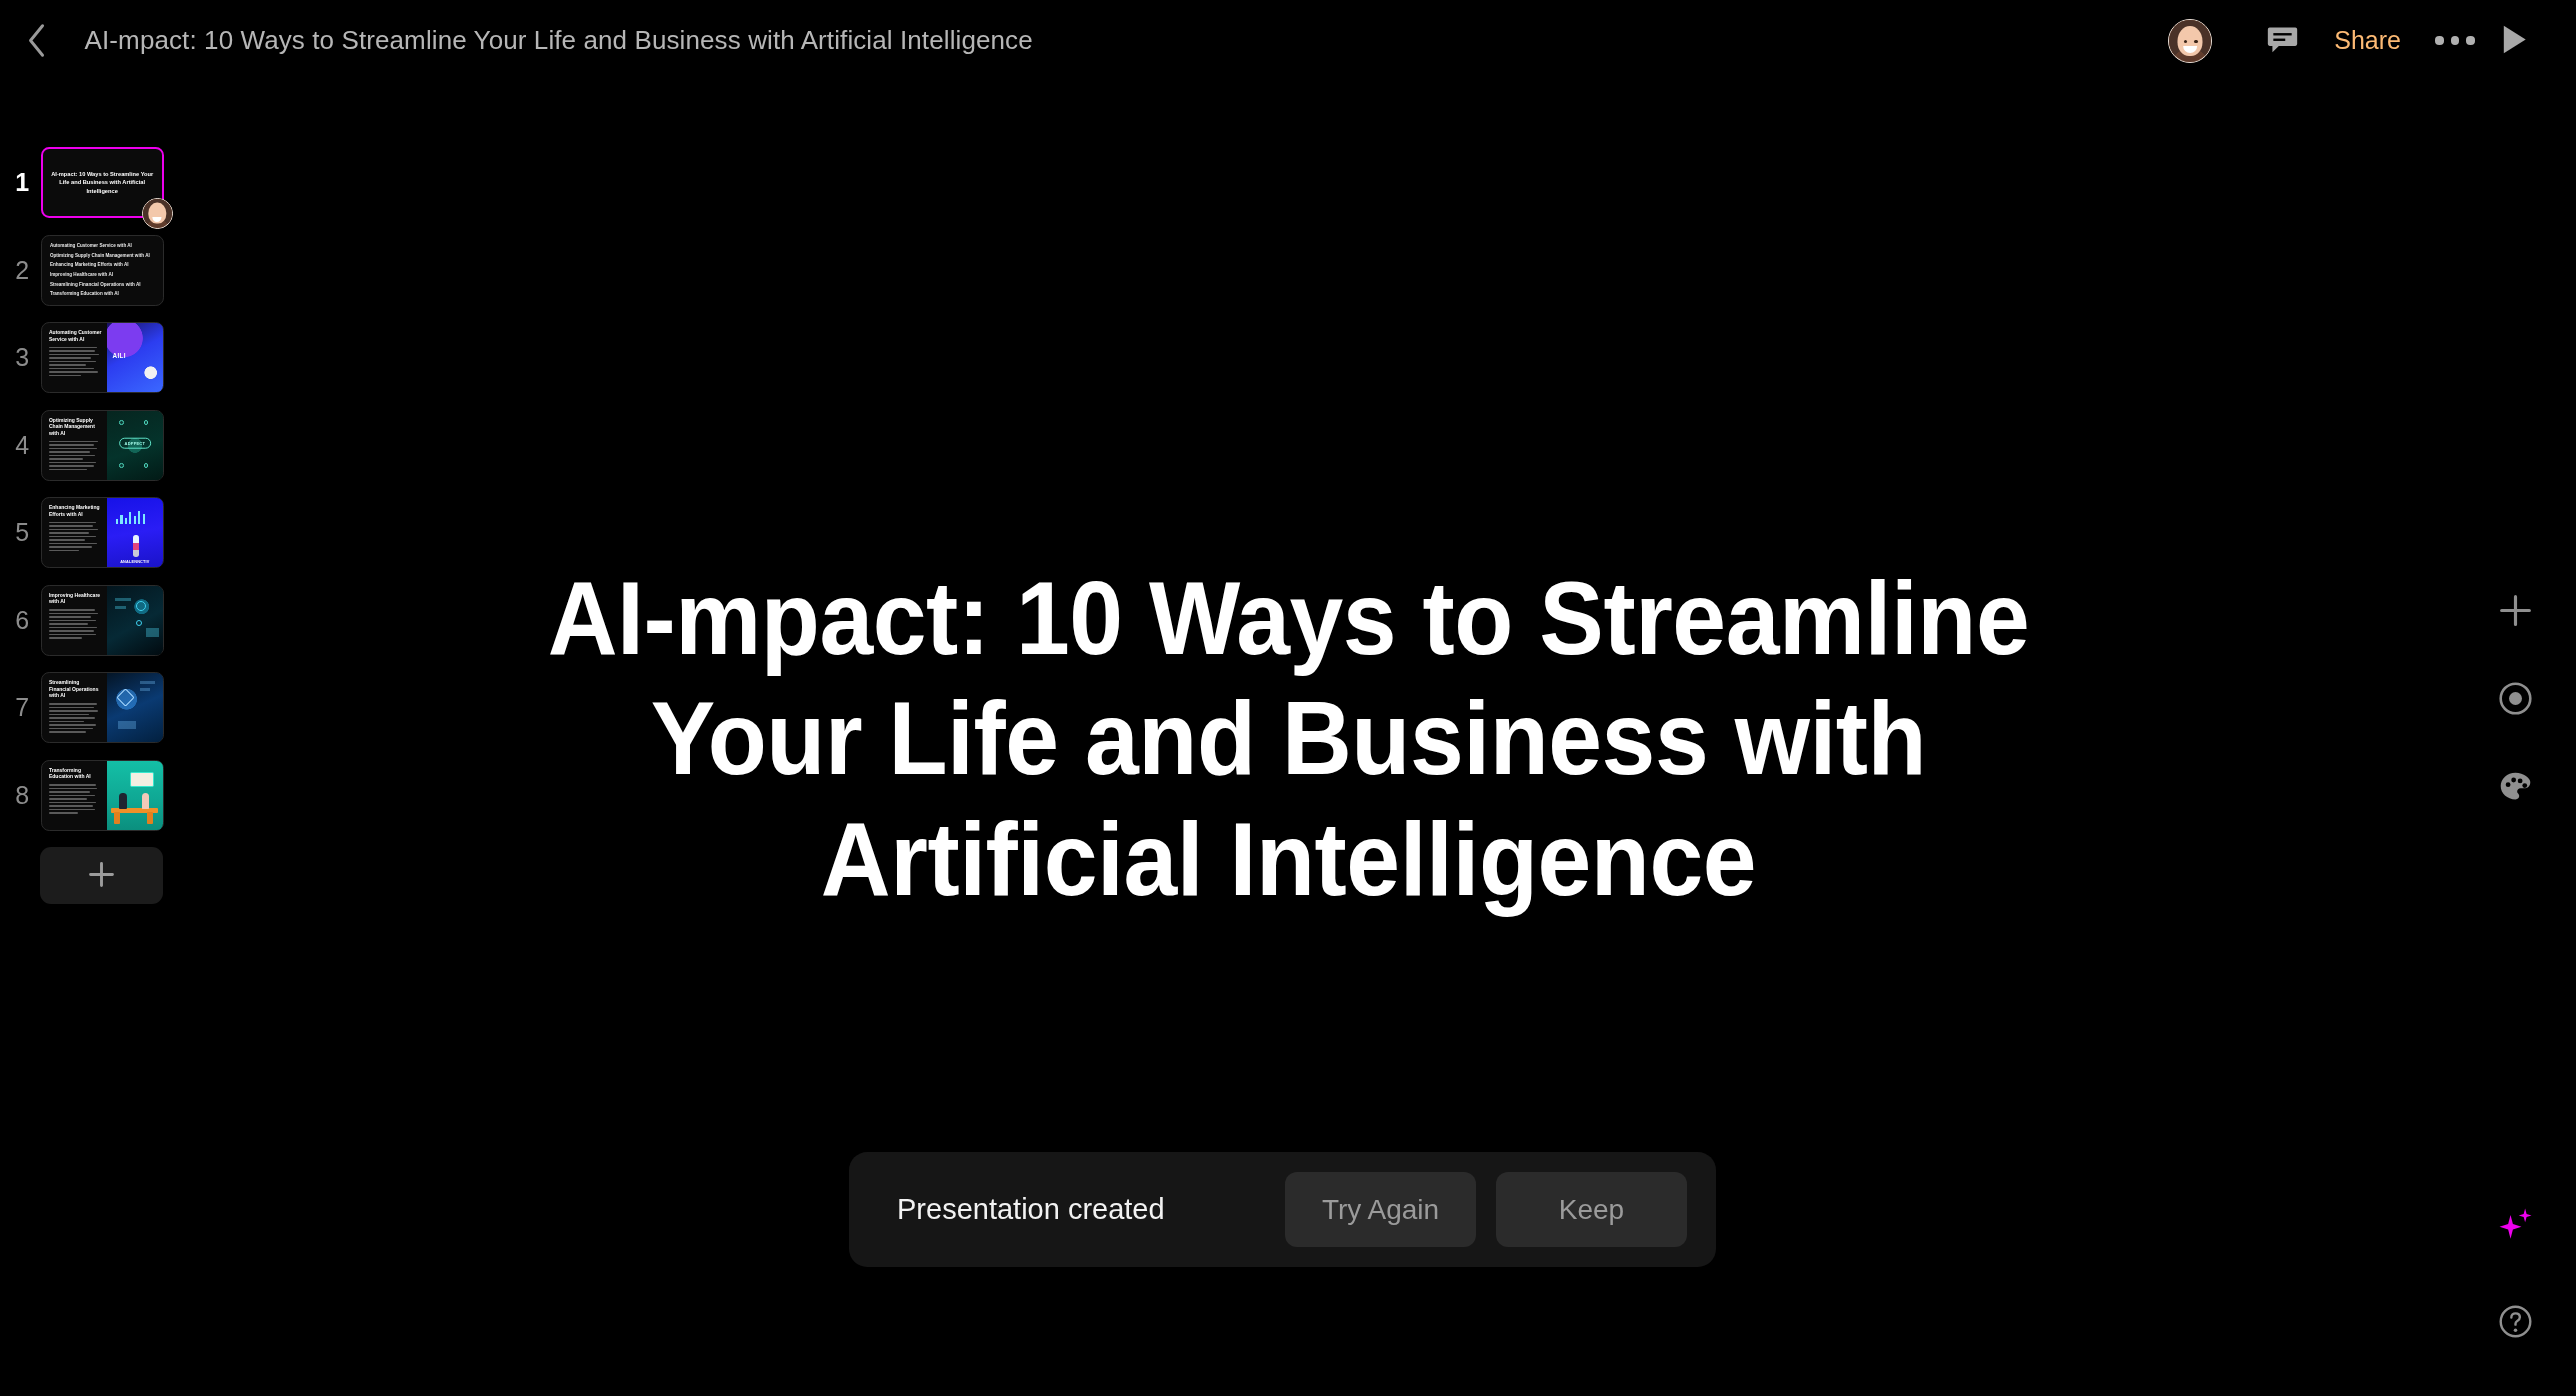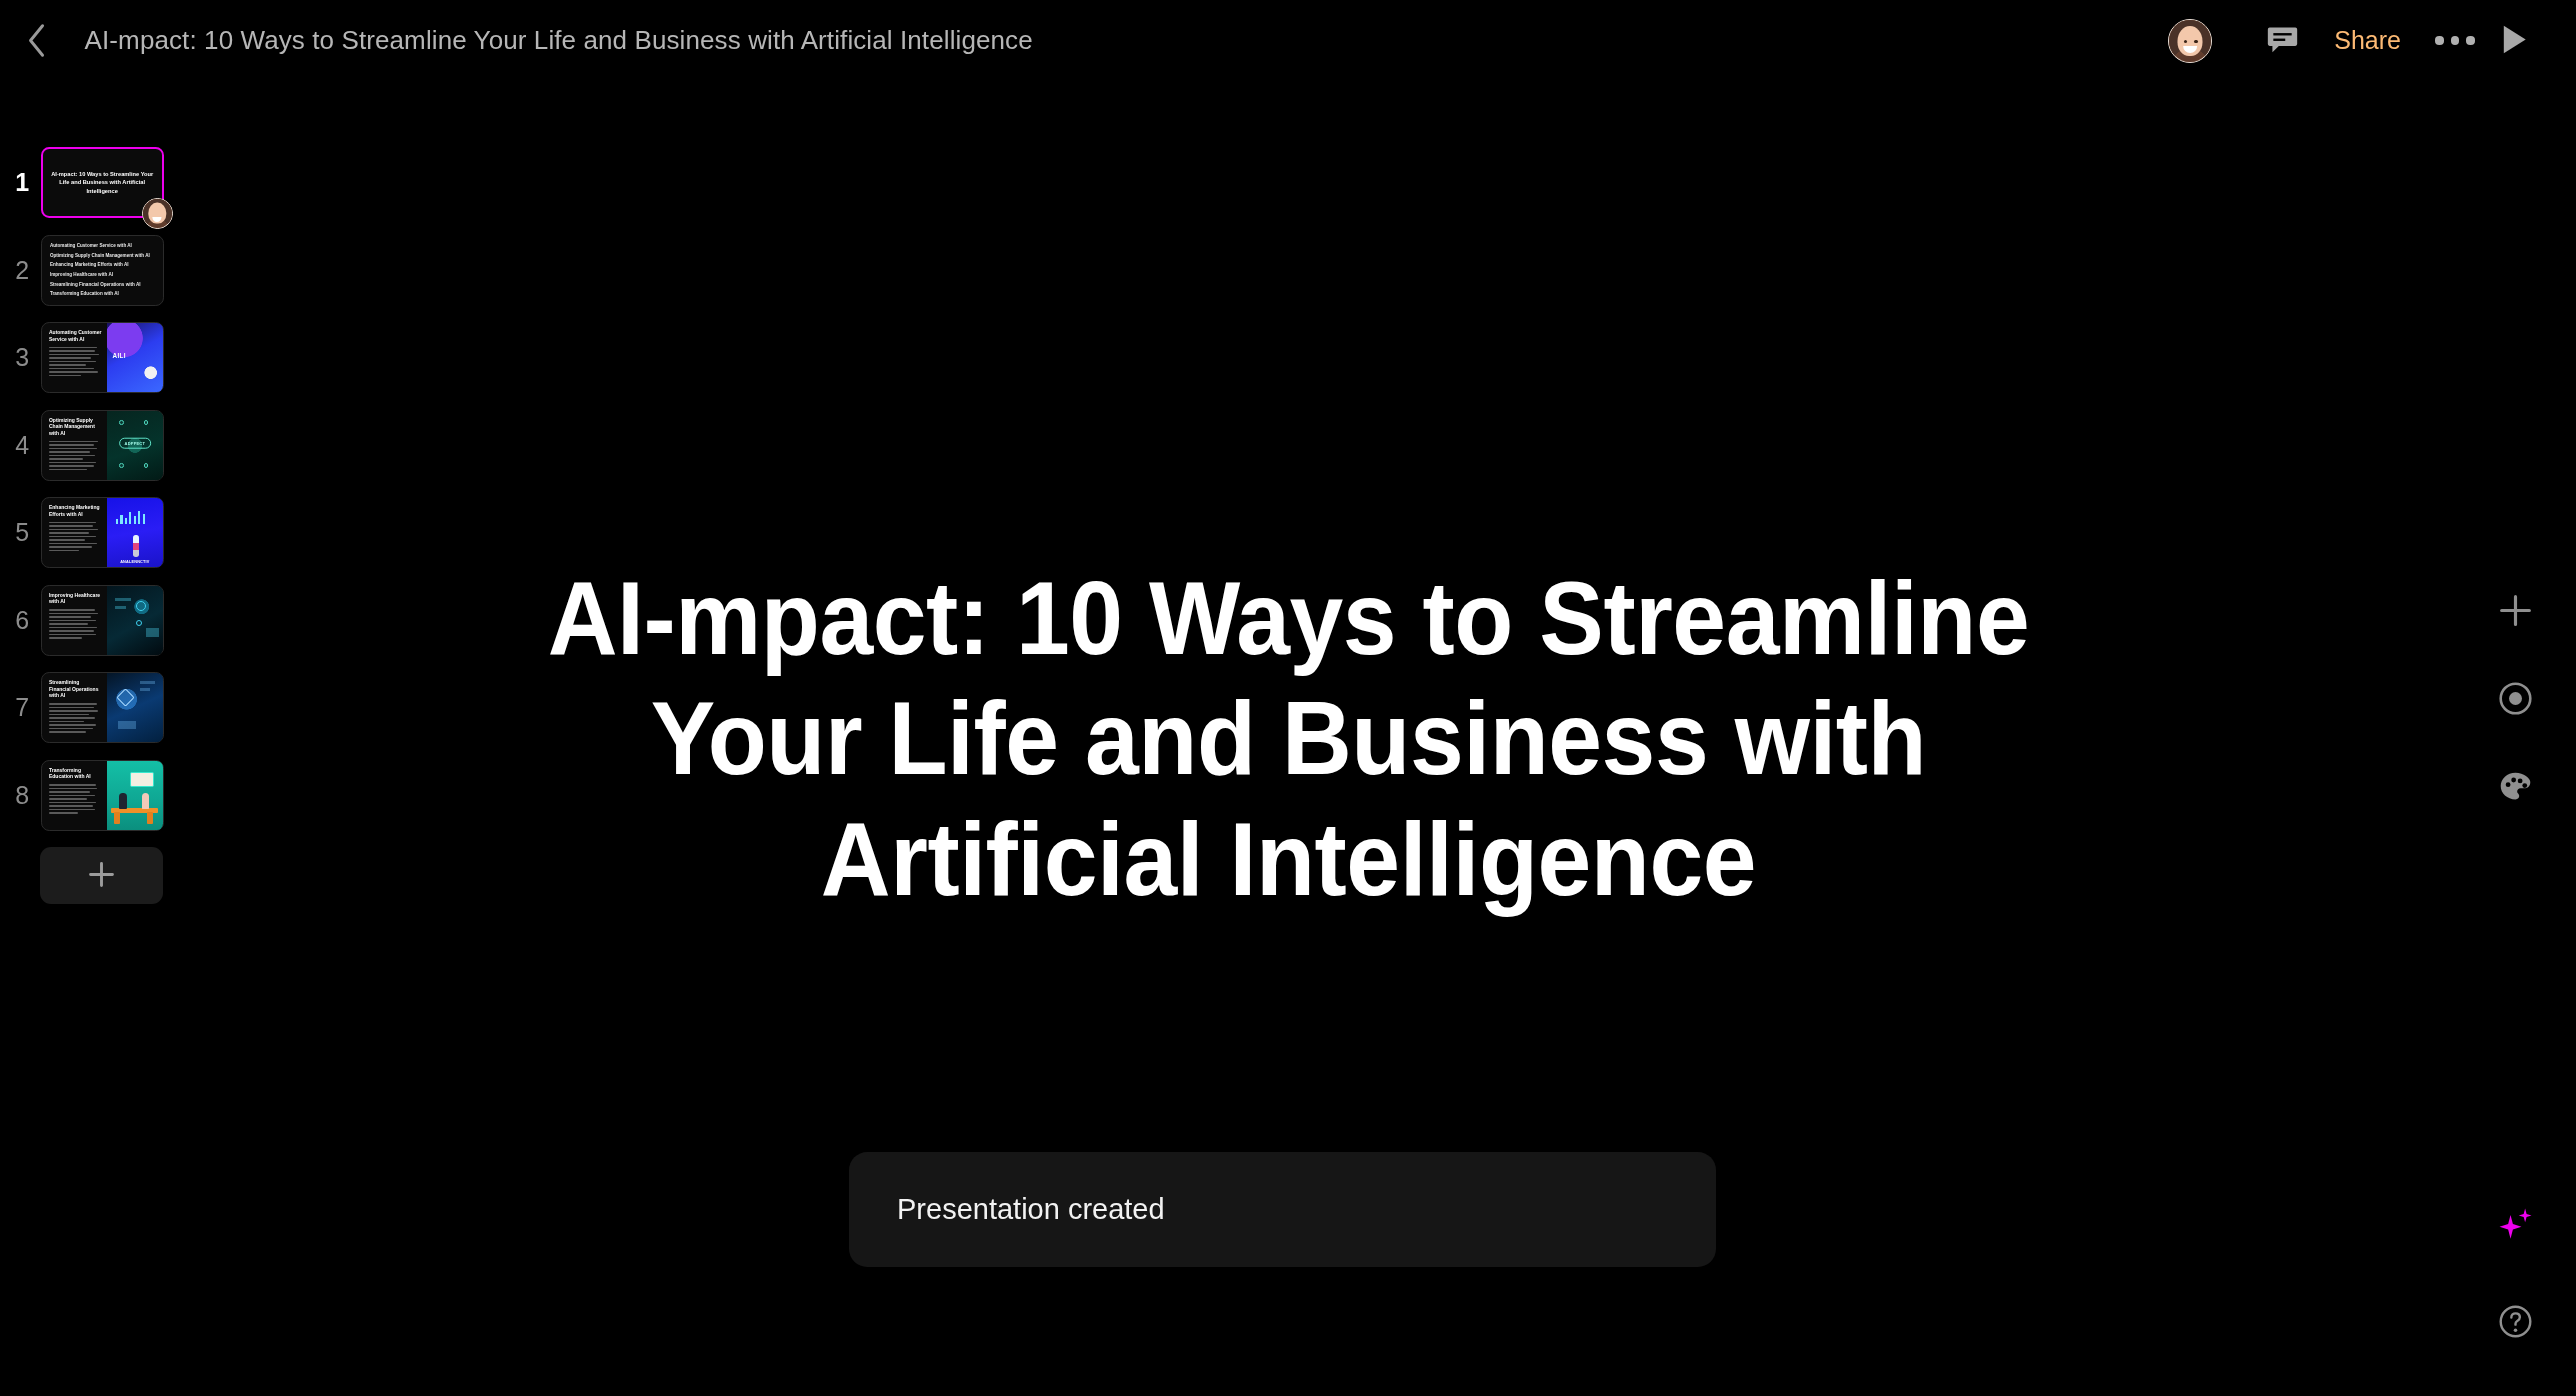--- a/index.html
+++ b/index.html
@@ -604,14 +604,18 @@
     <svg width="37" height="37" viewBox="0 0 40 40">
       <circle cx="20" cy="20" r="16" fill="none" stroke="#8f8f8f" stroke-width="2.6"></circle>
       <path d="M15.5 15.6c0-2.6 2-4.4 4.6-4.4 2.7 0 4.6 1.7 4.6 4.2 0 2.1-1.2 3.1-2.8 4.1-1.4.9-1.9 1.6-1.9 3v.9" fill="none" stroke="#8f8f8f" stroke-width="2.6" stroke-linecap="round"></path>
       <circle cx="20" cy="29.4" r="1.9" fill="#8f8f8f"></circle>
     </svg>
   </span>
 </div>
 
 <div class="toast">
   <div class="toast-msg">Presentation created</div>
+  <div class="toast-actions">
+    <button class="toast-btn">Try Again</button>
+    <button class="toast-btn">Keep</button>
+  </div>
 </div>
 
 
 </body></html>

